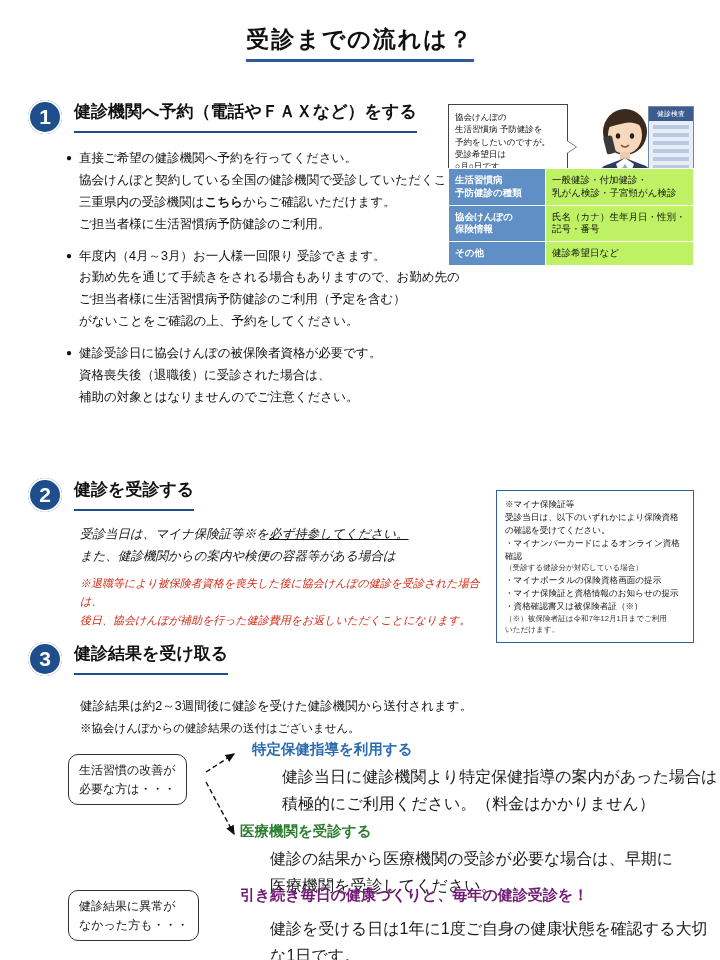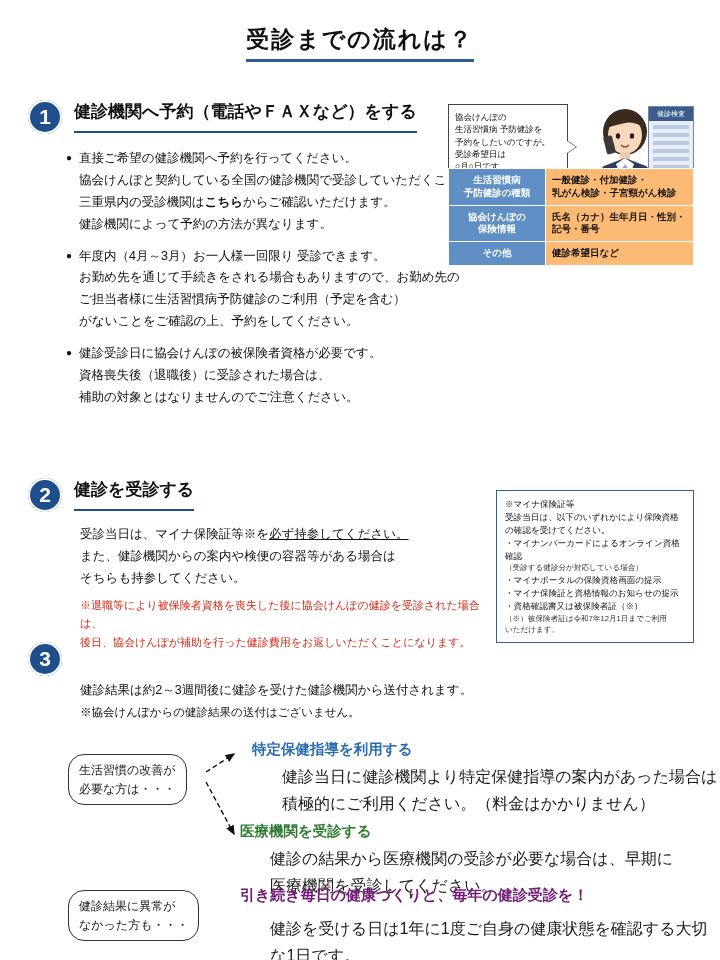--- a/index.html
+++ b/index.html
@@ -128,42 +128,42 @@
   }
   .pcard .pline { height: 4px; background: #b9c9de; margin: 4px 4px 0 4px; }
   .caption {
     position: absolute; left: 36px; top: 136px;
     font-size: 12px; color: #111;
   }
 
   
   #info-table { position: absolute; left: 448px; top: 168px; width: 246px; border-collapse: collapse; }
   #info-table td { border: 1px solid #ffffff; font-size: 9.5px; padding: 5px 6px; vertical-align: middle; line-height: 1.35; }
-  #info-table td.k { background: #5f8fc4; color: #fff; width: 84px; font-weight: bold; text-align: center; }
-  #info-table td.v { background: #fdba74; color: #111; font-weight: bold; }
+  #info-table td.k { background: #5f8fc4; color: #fff; width: 84px; font-weight: bold; }
+  #info-table td.v { background: #bef264; color: #111; }
 
   
   #section2 { position: absolute; left: 28px; top: 478px; width: 664px; }
-  #sec2-body { margin-top: 12px; margin-left: 52px; width: 420px; }
+  #sec2-body { margin-top: 12px; margin-left: 52px; width: 420px; font-style: italic; }
 
   #note-box {
     position: absolute; left: 496px; top: 490px; width: 198px;
     border: 1px solid #2f5fa0; background: #fff;
     padding: 7px 8px; box-sizing: border-box;
     font-size: 8.6px; line-height: 1.5; color: #111;
   }
   #note-box .nb-sub { font-size: 7.6px; color: #333; }
 
   
   #section3 { position: absolute; left: 28px; top: 642px; width: 664px; }
-  #sec3-body { margin-top: 4px; margin-left: 52px; width: 600px; }
+  #sec3-body { margin-top: 20px; margin-left: 52px; width: 600px; }
 
   .tag-box {
     border: 1px solid #333;
-    border-radius: 16px;
+    border-radius: 10px;
     font-size: 12px;
     line-height: 1.55;
     padding: 6px 10px;
     background: #fff;
     display: inline-block;
   }
   .branch-title-blue { color: #2b6cb0; font-size: 14.5px; font-weight: bold; }
   .branch-title-green { color: #2f7d32; font-size: 14.5px; font-weight: bold; }
   .branch-title-red { color: #701a75; font-size: 15px; font-weight: bold; }
   .branch-body { font-size: 16px; line-height: 1.7; margin-top: 4px; }
@@ -191,21 +191,21 @@
     </div>
 
     <div id="sec1-body" class="txt">
 
       <div class="bullet-row">
         <span class="bullet-dot">●</span>
         <div class="bullet-lines">
           <div>直接ご希望の健診機関へ予約を行ってください。</div>
           <div>協会けんぽと契約している全国の健診機関で受診していただくことが可能です。</div>
           <div>三重県内の受診機関は<span class="u">こちら</span>からご確認いただけます。</div>
-          <div>健診機関によって予約の方法が異なります。</div>
+          <div>ご担当者様に生活習慣病予防健診のご利用。</div>
         </div>
       </div>
 
       <div class="bullet-row">
         <span class="bullet-dot">●</span>
         <div class="bullet-lines">
           <div>年度内（4月～3月）お一人様一回限り 受診できます。</div>
           <div>お勤め先を通じて手続きをされる場合もありますので、お勤め先の</div>
           <div>ご担当者様に生活習慣病予防健診のご利用（予定を含む）</div>
           <div>がないことをご確認の上、予約をしてください。</div>
@@ -303,21 +303,20 @@
     </table>
 
   <div id="section2">
     <div class="step-head">
       <div class="step-circle">2</div>
       <div class="step-title">健診を受診する</div>
     </div>
     <div id="sec2-body" class="txt">
       <div>受診当日は、マイナ保険証等※を<span class="u-plain">必ず持参してください。</span></div>
       <div>また、健診機関からの案内や検便の容器等がある場合は</div>
-      <div>そちらも持参してください。</div>
       <div style="height:6px"></div>
       <div class="red-small">※退職等により被保険者資格を喪失した後に協会けんぽの健診を受診された場合は、</div>
       <div class="red-small">後日、協会けんぽが補助を行った健診費用をお返しいただくことになります。</div>
     </div>
   </div>
 
   <div id="note-box">
     <div>※マイナ保険証等</div>
     <div>受診当日は、以下のいずれかにより保険資格</div>
     <div>の確認を受けてください。</div>
@@ -326,20 +325,21 @@
     <div>・マイナポータルの保険資格画面の提示</div>
     <div>・マイナ保険証と資格情報のお知らせの提示</div>
     <div>・資格確認書又は被保険者証（※）</div>
     <div class="nb-sub">（※）被保険者証は令和7年12月1日までご利用</div>
     <div class="nb-sub">いただけます。</div>
   </div>
 
   <div id="section3">
     <div class="step-head">
       <div class="step-circle">3</div>
+      <div class="step-title">健診結果を受け取る</div>
     </div>
     <div id="sec3-body" class="txt">
       <div>健診結果は約2～3週間後に健診を受けた健診機関から送付されます。</div>
       <div style="font-size:11.5px">※協会けんぽからの健診結果の送付はございません。</div>
     </div>
 
     <svg id="arrows">
       <defs>
         <marker id="ah" markerWidth="8" markerHeight="8" refX="6" refY="3" orient="auto">
           <path d="M0,0 L7,3 L0,6 z" fill="#111"></path>

